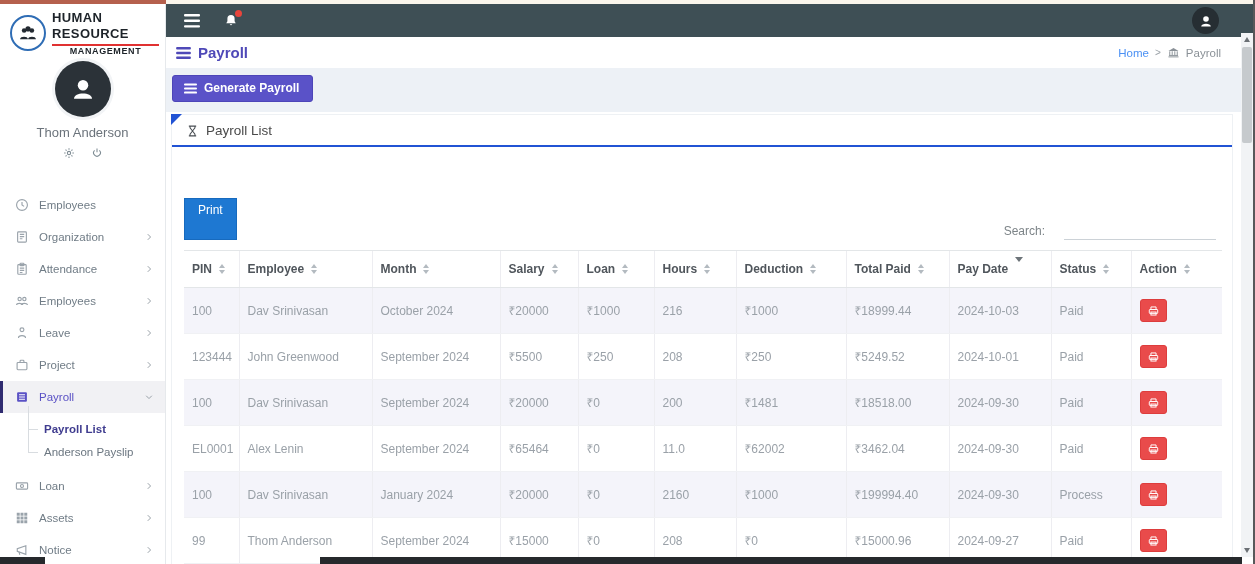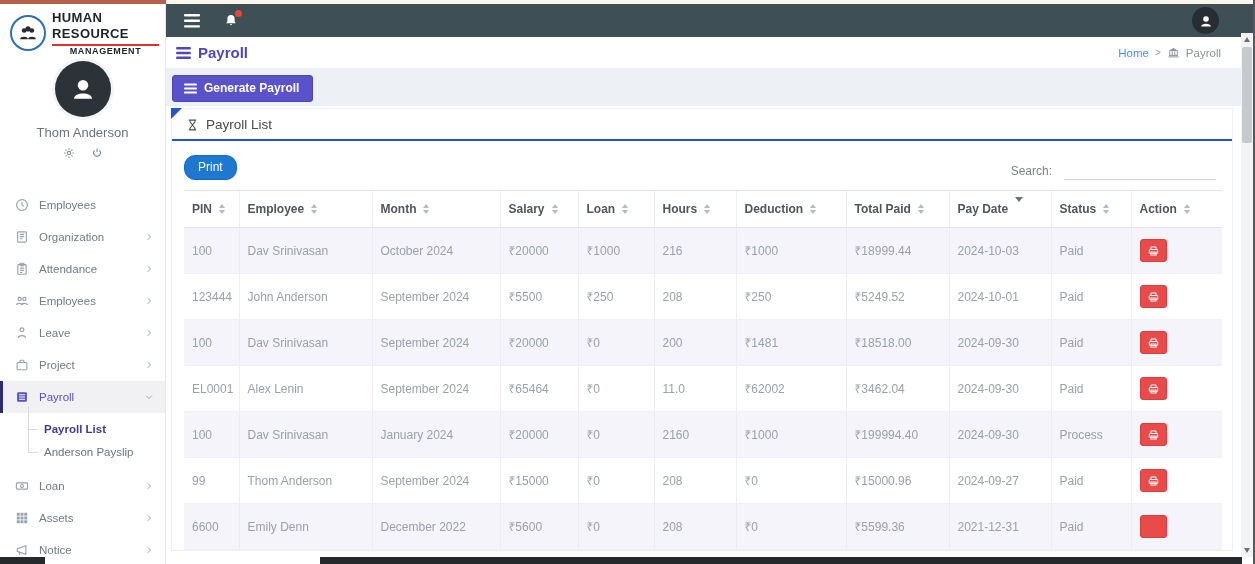--- a/index.html
+++ b/index.html
@@ -61,39 +61,39 @@
   .page-head { height:31px; background:#fff; display:flex; align-items:center; justify-content:space-between;
                padding:0 34px 0 10px; }
   .page-title-wrap { display:flex; align-items:center; gap:7px; color:var(--title-purple,#4f49b8); }
   .title-bars { width:15px; height:12px; }
   .page-title { font-size:15px; font-weight:bold; color:var(--title-purple,#4f49b8); }
   .breadcrumb { display:flex; align-items:center; gap:6px; font-size:11.5px; color:#8a9197; }
   .breadcrumb .home { color:var(--link-blue,#4a90f4); cursor:pointer; }
   .breadcrumb .sep { color:#9aa1a7; font-size:10px; }
   .breadcrumb .bank { width:13px; height:13px; color:#8a9197; }
 
-  .btn-band { height:38px; background:#edf1f6; padding:7px 0 0 6px; }
+  .btn-band { height:44px; background:#edf1f6; padding:7px 0 0 6px; }
   .gen-btn { display:inline-flex; align-items:center; gap:7px; background:var(--accent-purple,#5a52c8);
              color:#fff; border:1px solid #4d45b8; border-radius:3px; font-size:12px; font-weight:bold;
              padding:5px 13px 6px 11px; cursor:pointer; font-family:inherit; }
   .gen-btn .bars { width:13px; height:11px; }
 
   .card { position:relative; margin:2px 22px 0 5px; background:#fff; border:1px solid #eef1f4; }
   .card-corner { position:absolute; top:-1px; left:-1px; width:0; height:0;
                  border-top:11px solid var(--card-header-border,#2153d4); border-right:11px solid transparent; }
   .card-header { display:flex; align-items:center; gap:7px; padding:8px 12px 7px 14px;
                  border-bottom:2px solid var(--card-header-border,#2153d4); }
   .hourglass { width:13px; height:14px; color:#4a4f54; }
   .card-title { font-size:13.5px; color:#4a4a4a; }
   .card-body { padding:14px 12px 0 12px; }
 
   .table-toolbar { display:flex; align-items:flex-end; justify-content:space-between; }
-  .print-btn { background:var(--print-blue,#1e78d2); color:#fff; border:1px solid #176abe; border-radius:11px;
-               font-size:12px; padding:4px 13px 5px; cursor:pointer; font-family:inherit; }
-  .search-wrap { display:flex; align-items:center; gap:12px; font-size:12px; color:#7d8488; padding-right:4px; }
+  .print-btn { background:var(--print-blue,#1e78d2); color:#fff; border:1px solid #176abe; border-radius:0;
+               font-size:12px; padding:4px 13px 22px; cursor:pointer; font-family:inherit;margin-top:37px; }
+  .search-wrap { display:flex; align-items:center; gap:19px; font-size:12px; color:#7d8488; padding-right:4px; }
   .search-input { width:152px; border:none; border-bottom:1px solid #ccd2d7; outline:none;
                   font-size:12px; color:#555; background:transparent; padding:2px 2px; }
 
   table { width:1038px; table-layout:fixed; border-collapse:collapse; margin-top:10px; font-size:12px; }
   thead th { text-align:left; font-size:12px; font-weight:bold; color:#50565c; padding:11px 8px;
              border-top:1px solid #e3e6e8; border-bottom:1px solid #e3e6e8; cursor:pointer; }
   thead th + th, tbody td + td { border-left:1px solid #ededf1; }
   thead th .th-inner { display:flex; align-items:center; gap:7px; }
   .sort-stack { display:inline-flex; flex-direction:column; gap:2px; }
   .tri-up { width:0; height:0; border-left:3.5px solid transparent; border-right:3.5px solid transparent;
@@ -539,21 +539,21 @@
                     <svg viewBox="0 0 16 16" fill="none" stroke="currentColor" stroke-width="1.3">
                       <path d="M4.6 6V2.6h6.8V6"></path>
                       <rect x="2.4" y="6" width="11.2" height="5.2" rx="0.8"></rect>
                       <rect x="4.6" y="9.4" width="6.8" height="4"></rect>
                     </svg>
                   </button>
                 </td>
               </tr>
               <tr>
                 <td>123444</td>
-                <td>John Anderson</td>
+                <td>John Greenwood</td>
                 <td>September 2024</td>
                 <td>₹5500</td>
                 <td>₹250</td>
                 <td>208</td>
                 <td>₹250</td>
                 <td>₹5249.52</td>
                 <td>2024-10-01</td>
                 <td>Paid</td>
                 <td>
                   <button class="action-btn">

